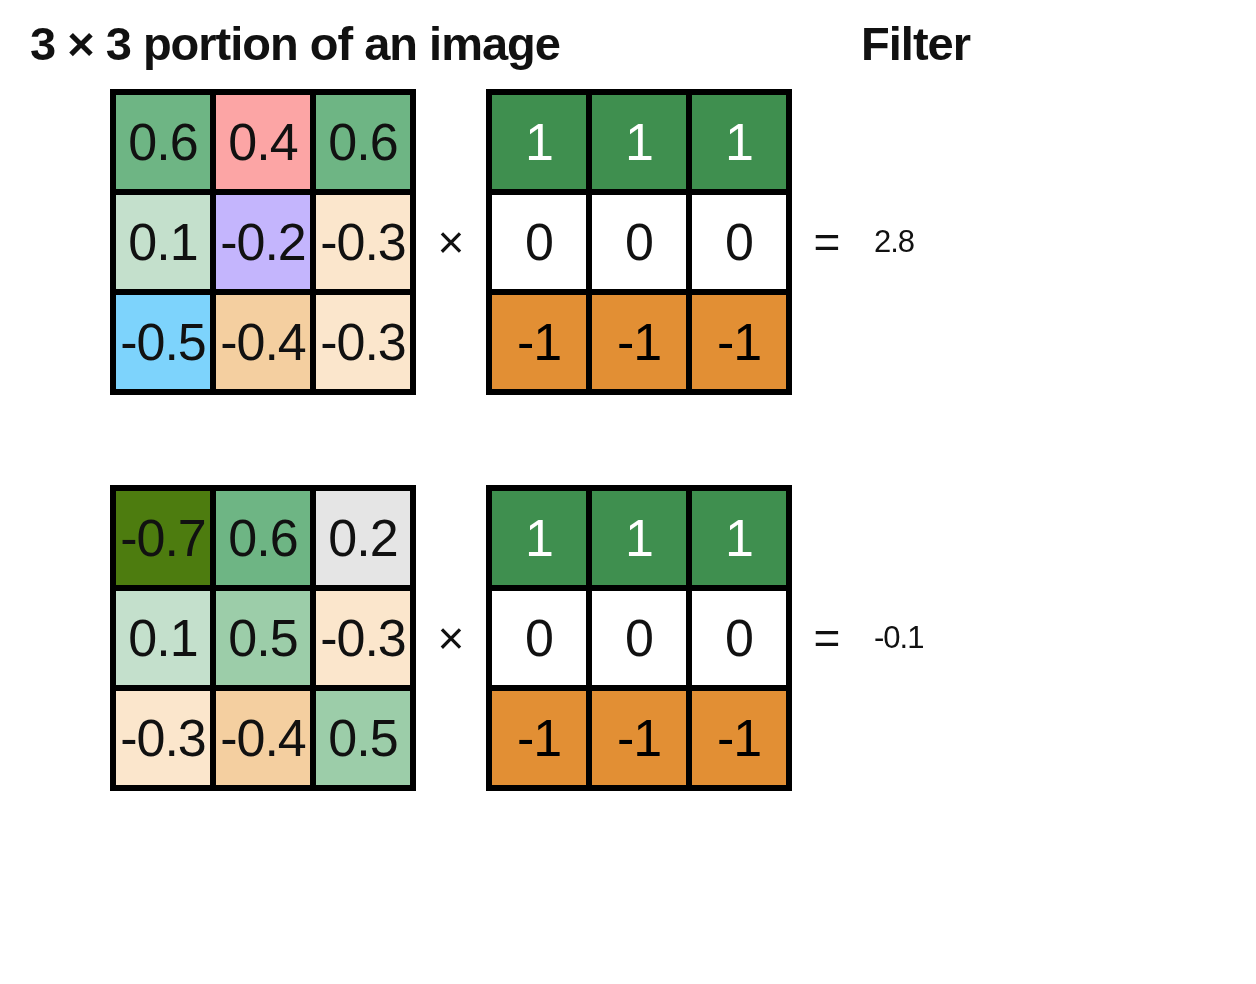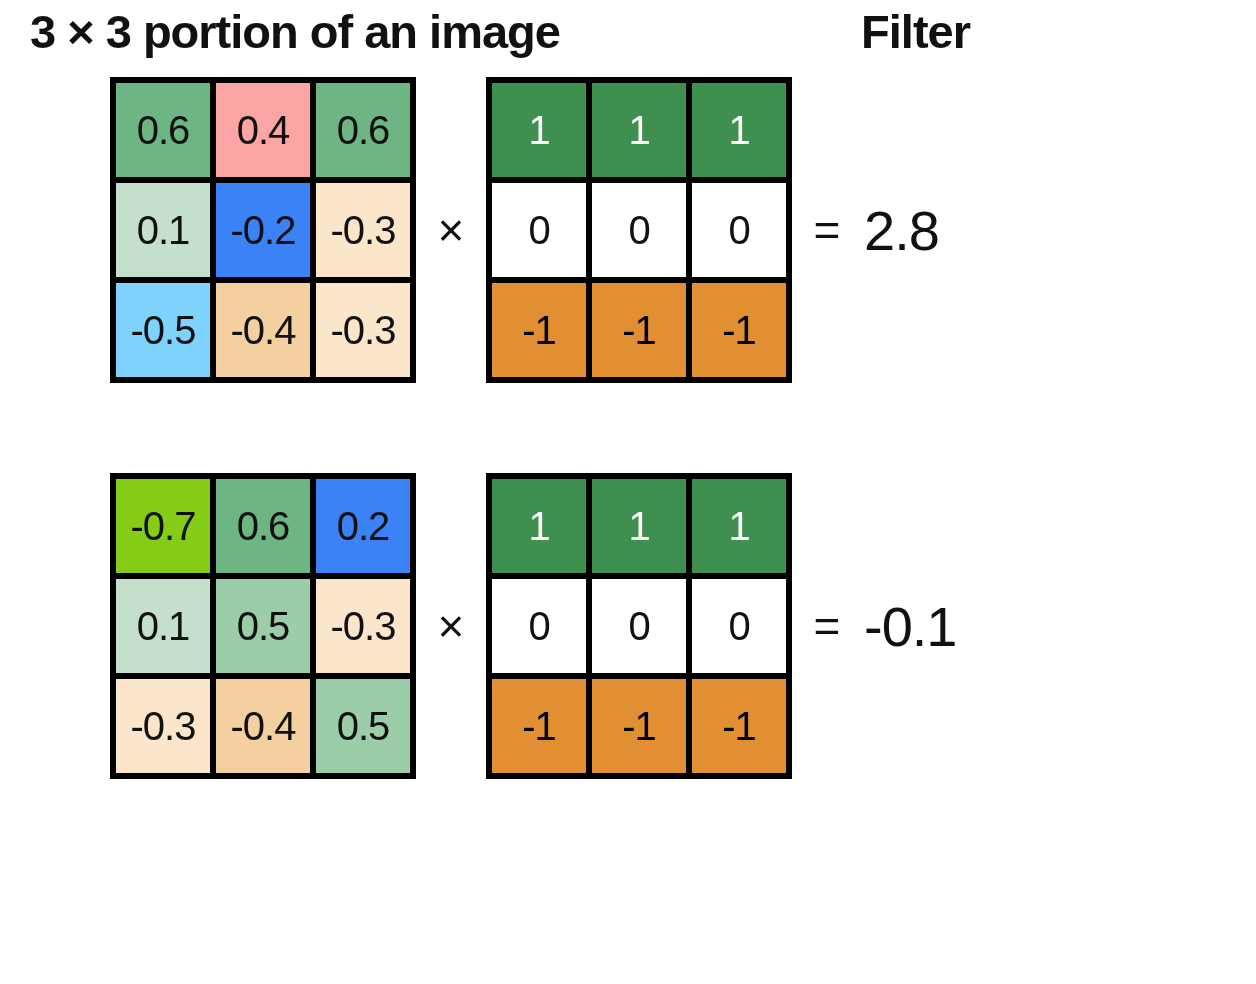--- a/index.html
+++ b/index.html
@@ -7,21 +7,21 @@
     padding: 0;
     background: #ffffff;
     font-family: "Segoe UI", "Helvetica Neue", Arial, sans-serif;
     color: #111;
   }
   .canvas {
     position: relative;
     width: 1018px;
     height: 984px;
     box-sizing: border-box;
-    padding: 4px 30px;
+    padding: 16px 30px;
   }
   .headers {
     display: flex;
     font-size: 47px;
     font-weight: 600;
     letter-spacing: -1px;
     margin-bottom: 18px;
   }
   .header-image { width: 580px; }
   .header-filter { width: 360px; text-align: right; }
@@ -37,59 +37,59 @@
     display: grid;
     grid-template-columns: repeat(3, 100px);
     grid-template-rows: repeat(3, 100px);
     border: 3px solid #000;
   }
   .cell {
     border: 3px solid #000;
     display: flex;
     align-items: center;
     justify-content: center;
-    font-size: 40px;
+    font-size: 52px;
     font-weight: 400;
     box-sizing: border-box;
     letter-spacing: -1px;
   }
   .filter .cell.row-top    { background: #3f8f4f; color: #fff; }
   .filter .cell.row-mid    { background: #ffffff; }
   .filter .cell.row-bot    { background: #e28f34; color: #000; }
 
   .op {
     font-size: 46px;
     font-weight: 500;
     width: 70px;
     text-align: center;
   }
   .result {
-    font-size: 56px;
+    font-size: 31px;
     font-weight: 500;
-    margin-left: 2px;
+    margin-left: 12px;
     letter-spacing: -1px;
   }
 </style>
 </head>
 <body>
 
 <div class="canvas">
 
   <div class="headers">
     <div class="header-image">3 × 3 portion of an image</div>
     <div class="header-filter">Filter</div>
   </div>
 
   <div class="row">
     <div class="grid3 image">
       <div class="cell" style="background: rgb(110, 181, 132);">0.6</div>
       <div class="cell" style="background: #fca5a5;">0.4</div>
       <div class="cell" style="background: rgb(110, 181, 132);">0.6</div>
       <div class="cell" style="background: rgb(196, 224, 204);">0.1</div>
-      <div class="cell" style="background: #3b82f6;">-0.2</div>
+      <div class="cell" style="background: #c4b5fd;">-0.2</div>
       <div class="cell" style="background: rgb(251, 230, 204);">-0.3</div>
       <div class="cell" style="background: #7dd3fc;">-0.5</div>
       <div class="cell" style="background: rgb(244, 207, 160);">-0.4</div>
       <div class="cell" style="background: rgb(251, 230, 204);">-0.3</div>
     </div>
     <div class="op">×</div>
     <div class="grid3 filter">
       <div class="cell row-top">1</div>
       <div class="cell row-top">1</div>
       <div class="cell row-top">1</div>
@@ -99,23 +99,23 @@
       <div class="cell row-bot">-1</div>
       <div class="cell row-bot">-1</div>
       <div class="cell row-bot">-1</div>
     </div>
     <div class="op">=</div>
     <div class="result">2.8</div>
   </div>
 
   <div class="row">
     <div class="grid3 image">
-      <div class="cell" style="background: #84cc16;">-0.7</div>
+      <div class="cell" style="background: #4d7c0f;">-0.7</div>
       <div class="cell" style="background: rgb(110, 181, 132);">0.6</div>
-      <div class="cell" style="background: #3b82f6;">0.2</div>
+      <div class="cell" style="background: #e5e5e5;">0.2</div>
       <div class="cell" style="background: rgb(196, 224, 204);">0.1</div>
       <div class="cell" style="background: rgb(156, 205, 169);">0.5</div>
       <div class="cell" style="background: rgb(251, 230, 204);">-0.3</div>
       <div class="cell" style="background: rgb(251, 230, 204);">-0.3</div>
       <div class="cell" style="background: rgb(244, 207, 160);">-0.4</div>
       <div class="cell" style="background: rgb(156, 205, 169);">0.5</div>
     </div>
     <div class="op">×</div>
     <div class="grid3 filter">
       <div class="cell row-top">1</div>

